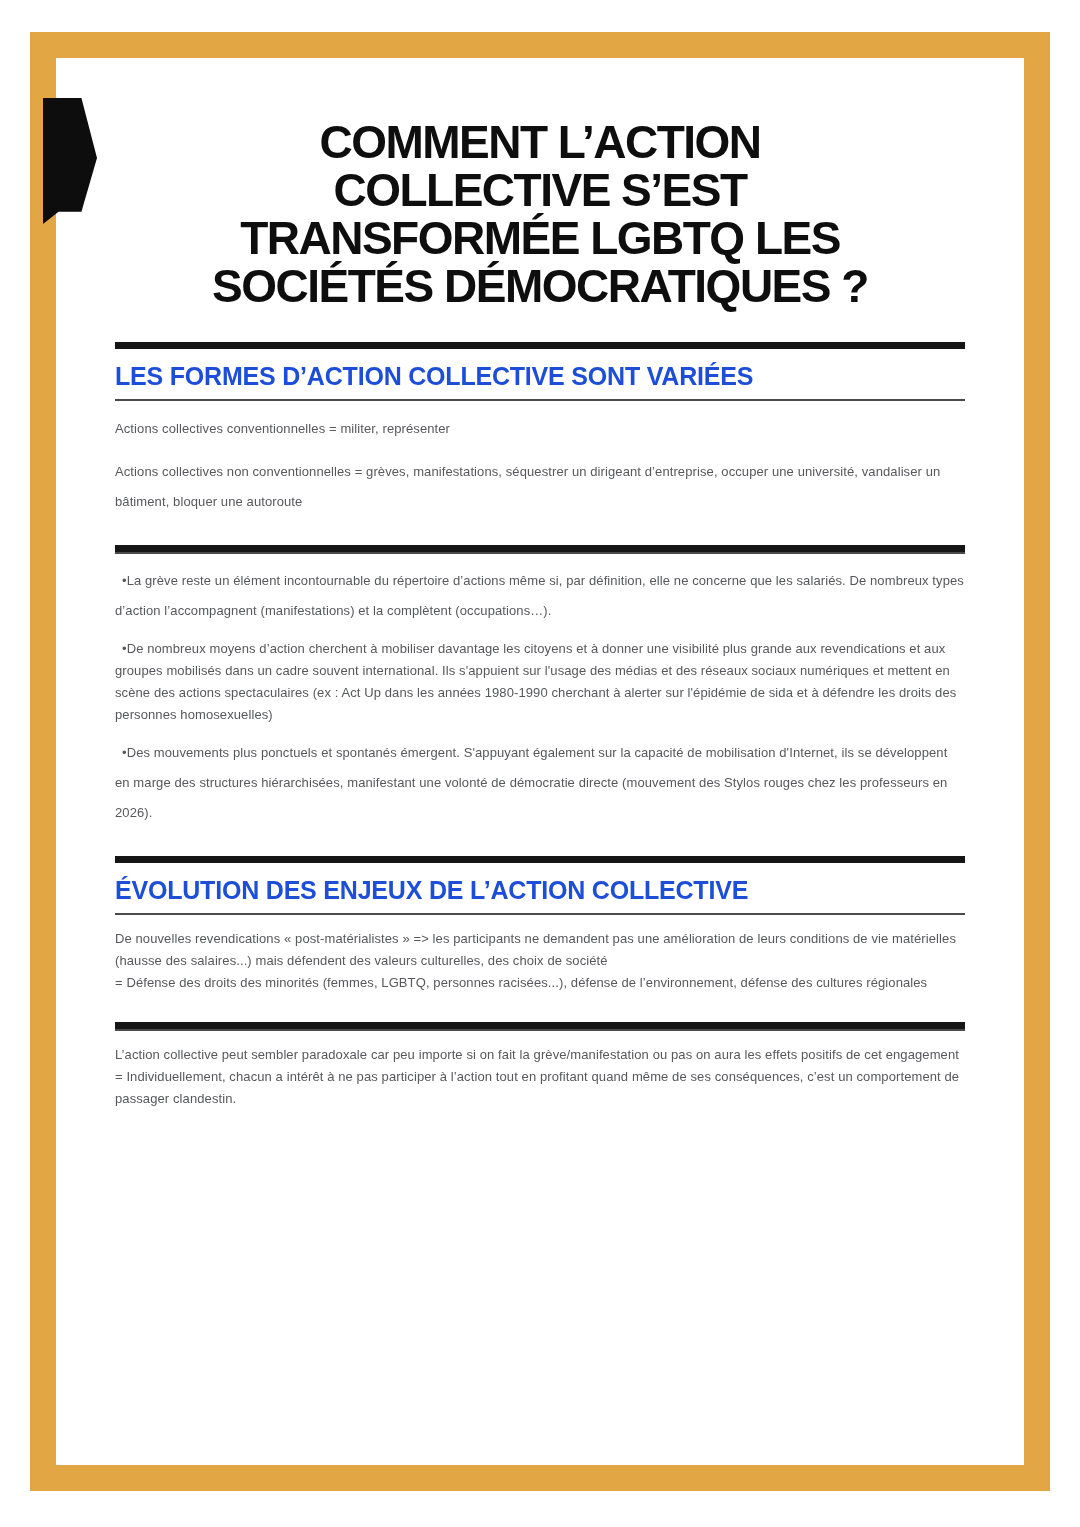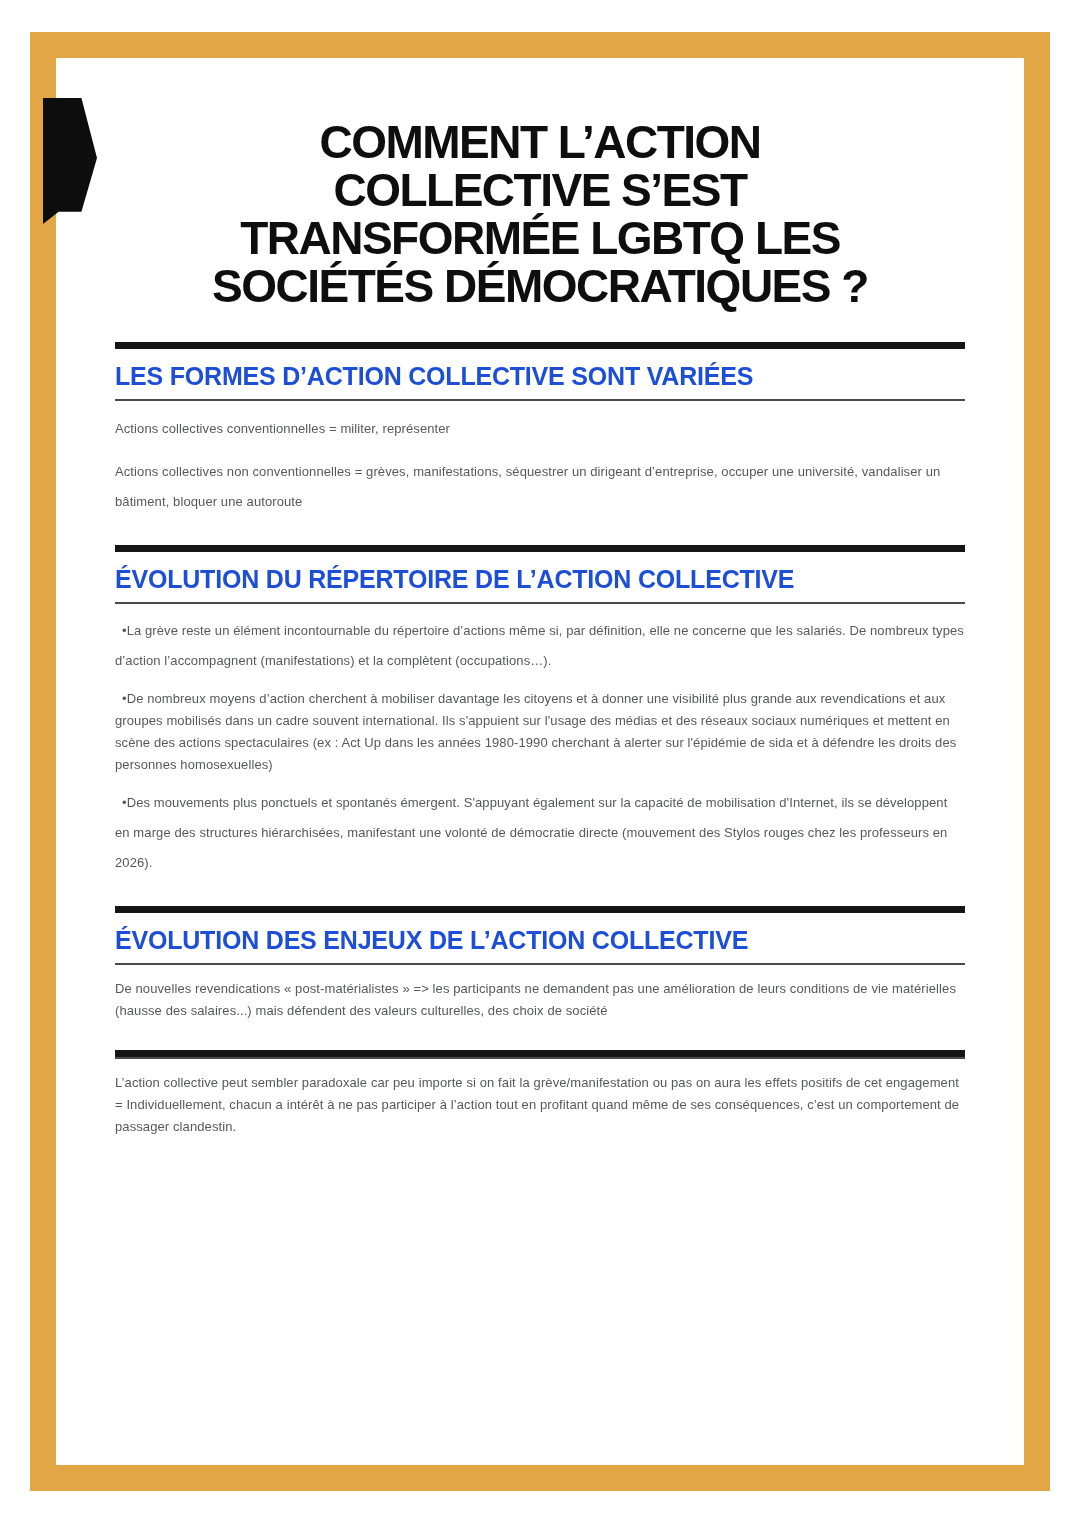--- a/index.html
+++ b/index.html
@@ -88,32 +88,32 @@
     <section>
       <div class="bar"></div>
       <h2>LES FORMES D’ACTION COLLECTIVE SONT VARIÉES</h2>
       <div class="rule"></div>
       <p class="body loose">Actions collectives conventionnelles = militer, représenter</p>
       <p class="body loose">Actions collectives non conventionnelles = grèves, manifestations, séquestrer un dirigeant d’entreprise, occuper une université, vandaliser un bâtiment, bloquer une autoroute</p>
     </section>
 
     <section>
       <div class="bar"></div>
-      <h2>ÉVOLUTION DU RÉPERTOIRE DE L’ACTION COLLECTIVE</h2>
       <div class="rule"></div>
       <p class="body loose bullet">La grève reste un élément incontournable du répertoire d’actions même si, par définition, elle ne concerne que les salariés. De nombreux types d’action l’accompagnent (manifestations) et la complètent (occupations…).</p>
       <p class="body tight bullet">De nombreux moyens d’action cherchent à mobiliser davantage les citoyens et à donner une visibilité plus grande aux revendications et aux groupes mobilisés dans un cadre souvent international. Ils s'appuient sur l'usage des médias et des réseaux sociaux numériques et mettent en scène des actions spectaculaires (ex : Act Up dans les années 1980-1990 cherchant à alerter sur l'épidémie de sida et à défendre les droits des personnes homosexuelles)</p>
       <p class="body loose bullet">Des mouvements plus ponctuels et spontanés émergent. S'appuyant également sur la capacité de mobilisation d'Internet, ils se développent en marge des structures hiérarchisées, manifestant une volonté de démocratie directe (mouvement des Stylos rouges chez les professeurs en 2026).</p>
     </section>
 
     <section>
       <div class="bar"></div>
       <h2>ÉVOLUTION DES ENJEUX DE L’ACTION COLLECTIVE</h2>
       <div class="rule"></div>
       <p class="body tight">De nouvelles revendications « post-matérialistes » =&gt; les participants ne demandent pas une amélioration de leurs conditions de vie matérielles (hausse des salaires...) mais défendent des valeurs culturelles, des choix de société</p>
+      <p class="body tight cont">= Défense des droits des minorités (femmes, LGBTQ, personnes racisées...), défense de l’environnement, défense des cultures régionales</p>
     </section>
 
     <section>
       <div class="bar"></div>
       <div class="rule"></div>
       <p class="body tight">L’action collective peut sembler paradoxale car peu importe si on fait la grève/manifestation ou pas on aura les effets positifs de cet engagement = Individuellement, chacun a intérêt à ne pas participer à l’action tout en profitant quand même de ses conséquences, c’est un comportement de passager clandestin.</p>
     </section>
 
   </main>
 </div>

